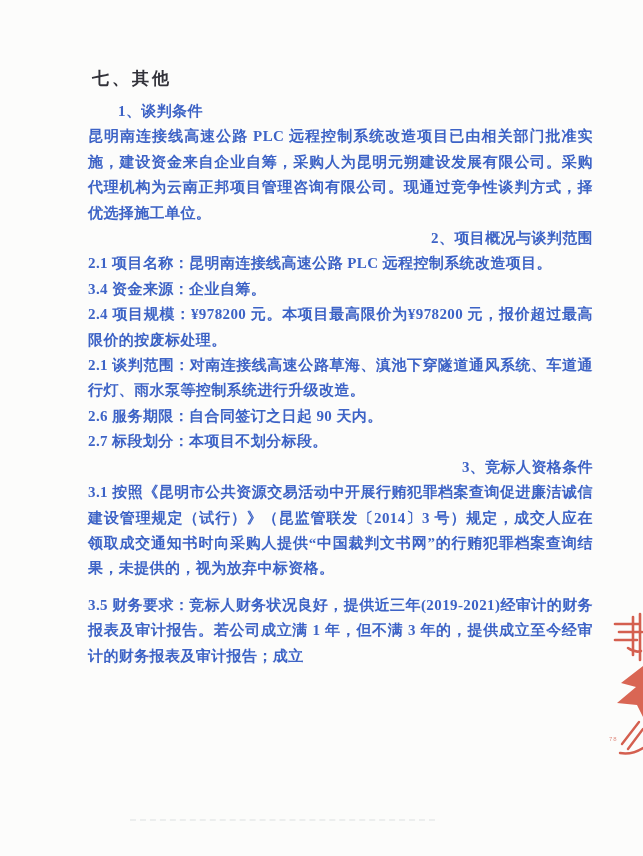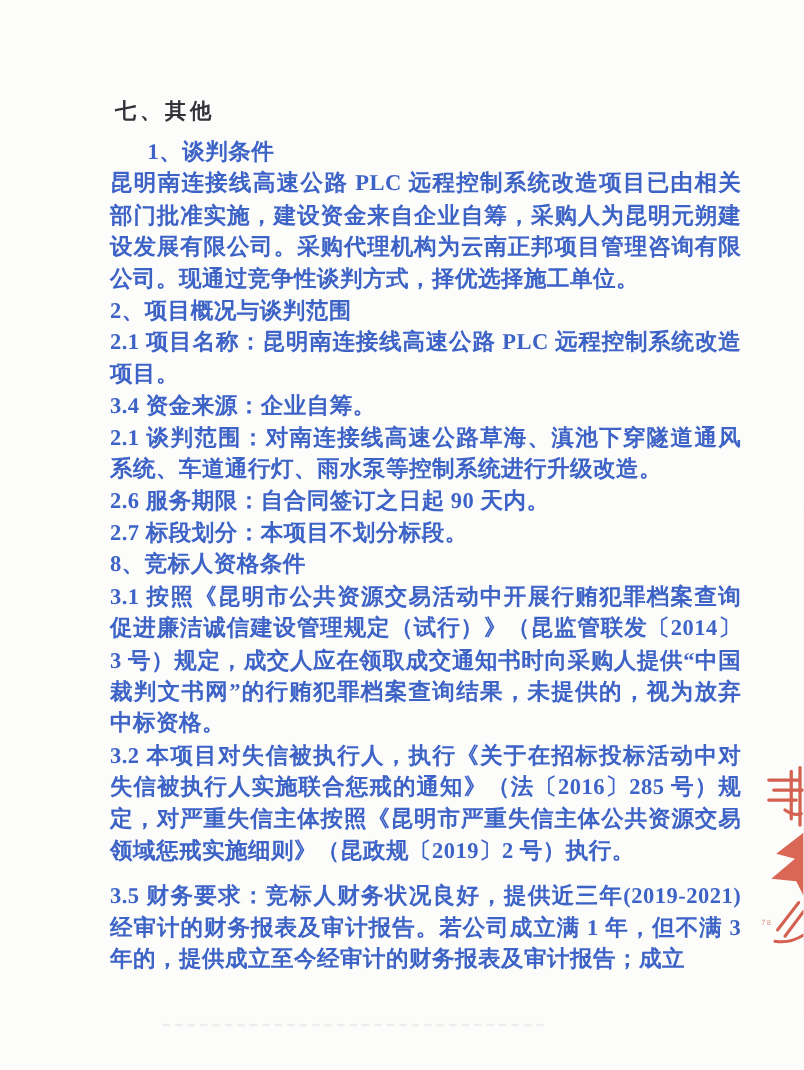--- a/index.html
+++ b/index.html
@@ -20,34 +20,34 @@
     position: absolute;
     left: 88px;
     right: 50px;
     top: 62px;
   }
   .doc-heading {
     font-size: 17px;
     font-weight: 700;
     color: var(--heading-dark, #32323a);
     letter-spacing: 3px;
-    margin: 15px 0 9px 4px;
+    margin: 5px 0 9px 4px;
   }
   .doc-body p {
     margin: 0;
-    font-size: 18px;
+    font-size: 15px;
     line-height: 25.4px;
     letter-spacing: 0.4px;
     text-align: justify;
     color: var(--text-blue, #3d63c6);
     font-weight: 600;
   }
   .doc-body p.sub {
     font-weight: 700;
-    text-align: left;
+    text-align: right;
   }
   .doc-body p.sub-indent {
     font-weight: 700;
     text-align: left;
     padding-left: 30px;
   }
   .doc-body p.gap-top {
     margin-top: 11px;
   }
   .seal {
@@ -84,26 +84,26 @@
 <div class="page">
 
   <div class="doc">
     <h1 class="doc-heading">七、其他</h1>
     <div class="doc-body">
         <p class="sub-indent">1、谈判条件</p>
         <p class="para">昆明南连接线高速公路 PLC 远程控制系统改造项目已由相关部门批准实施，建设资金来自企业自筹，采购人为昆明元朔建设发展有限公司。采购代理机构为云南正邦项目管理咨询有限公司。现通过竞争性谈判方式，择优选择施工单位。</p>
         <p class="sub">2、项目概况与谈判范围</p>
         <p class="para">2.1 项目名称：昆明南连接线高速公路 PLC 远程控制系统改造项目。</p>
         <p class="para">3.4 资金来源：企业自筹。</p>
+        <p class="para">2.4 项目规模：¥978200 元。本项目最高限价为¥978200 元，报价超过最高限价的按废标处理。</p>
         <p class="para">2.1 谈判范围：对南连接线高速公路草海、滇池下穿隧道通风系统、车道通行灯、雨水泵等控制系统进行升级改造。</p>
         <p class="para">2.6 服务期限：自合同签订之日起 90 天内。</p>
         <p class="para">2.7 标段划分：本项目不划分标段。</p>
-        <p class="sub">8、竞标人资格条件</p>
+        <p class="sub">3、竞标人资格条件</p>
         <p class="para">3.1 按照《昆明市公共资源交易活动中开展行贿犯罪档案查询促进廉洁诚信建设管理规定（试行）》（昆监管联发〔2014〕3 号）规定，成交人应在领取成交通知书时向采购人提供“中国裁判文书网”的行贿犯罪档案查询结果，未提供的，视为放弃中标资格。</p>
-        <p class="para">3.2 本项目对失信被执行人，执行《关于在招标投标活动中对失信被执行人实施联合惩戒的通知》（法〔2016〕285 号）规定，对严重失信主体按照《昆明市严重失信主体公共资源交易领域惩戒实施细则》（昆政规〔2019〕2 号）执行。</p>
         <p class="para gap-top">3.5 财务要求：竞标人财务状况良好，提供近三年(2019-2021)经审计的财务报表及审计报告。若公司成立满 1 年，但不满 3 年的，提供成立至今经审计的财务报表及审计报告；成立</p>
       </div>
   </div>
 
   <div class="seal">
     <svg width="34" height="152" viewBox="0 0 34 152">
       <g stroke="#cf4a38" stroke-width="2.6" fill="none" stroke-linecap="round">
         <path d="M6,16 H30"></path>
         <path d="M10,24 H33"></path>
         <path d="M6,32 H28"></path>

